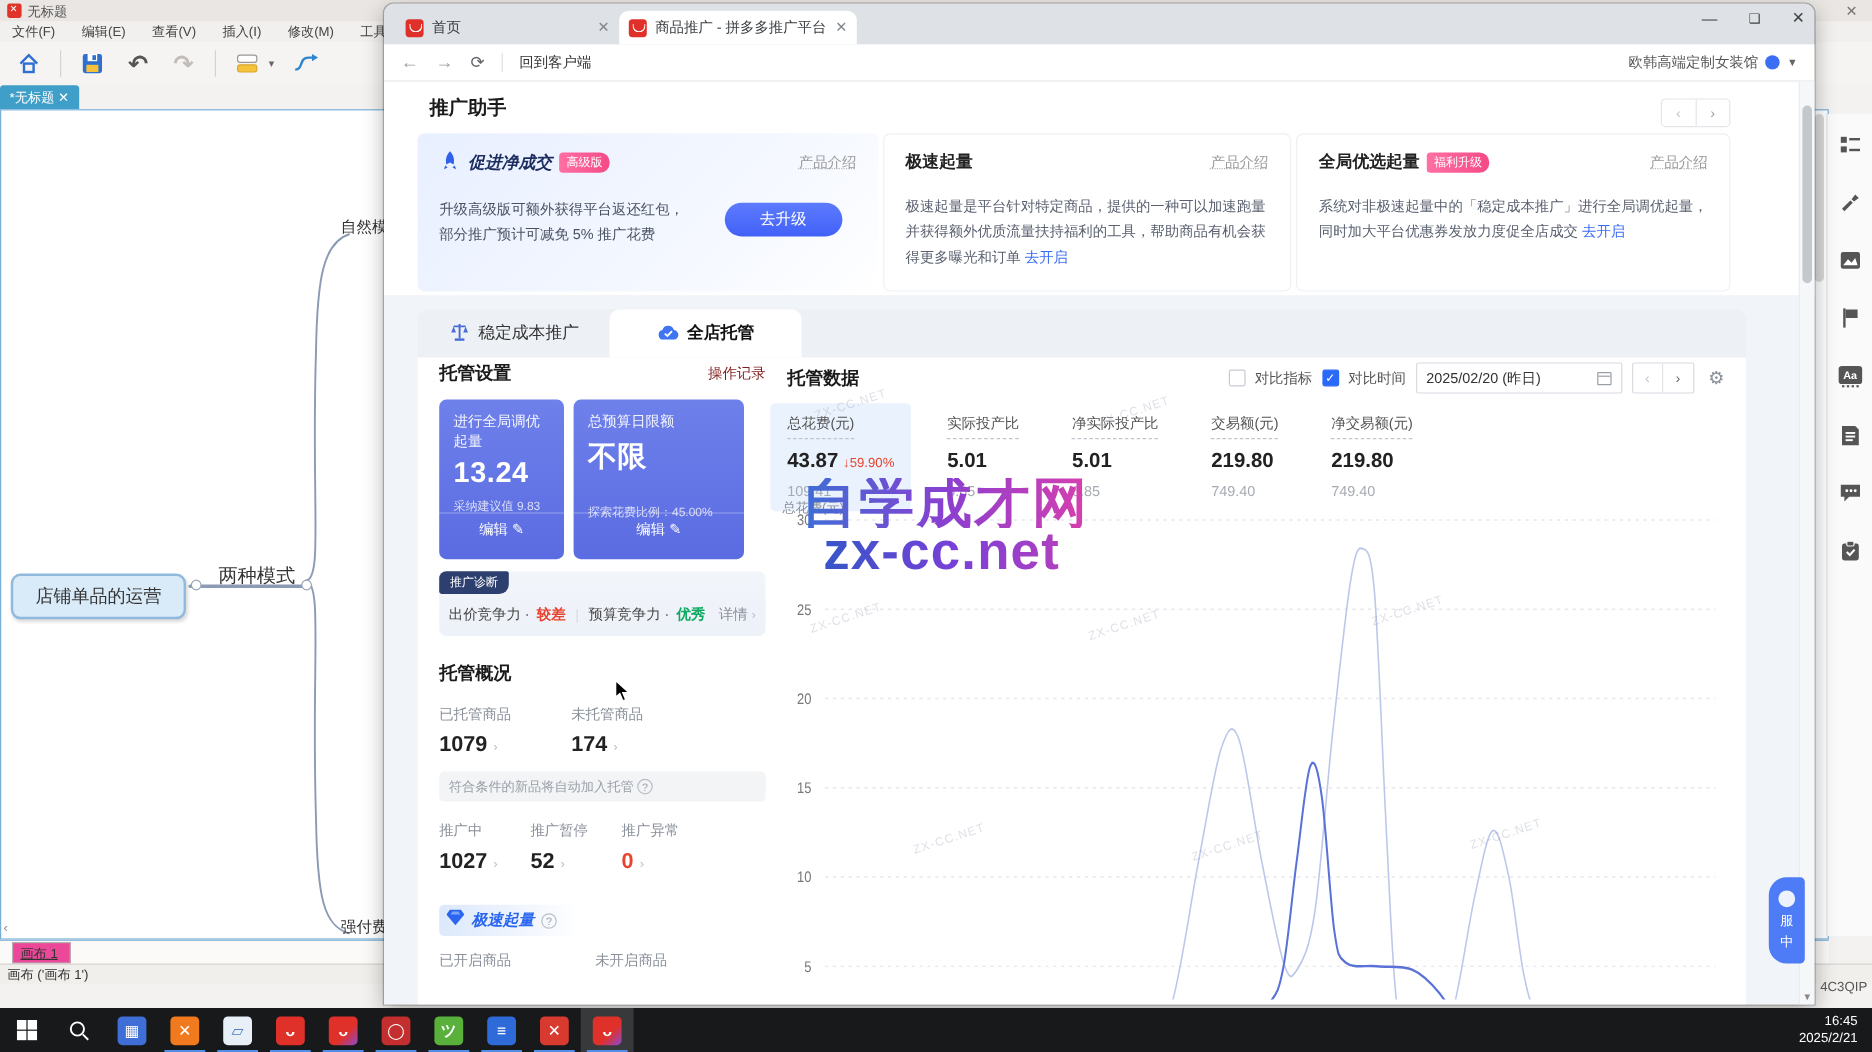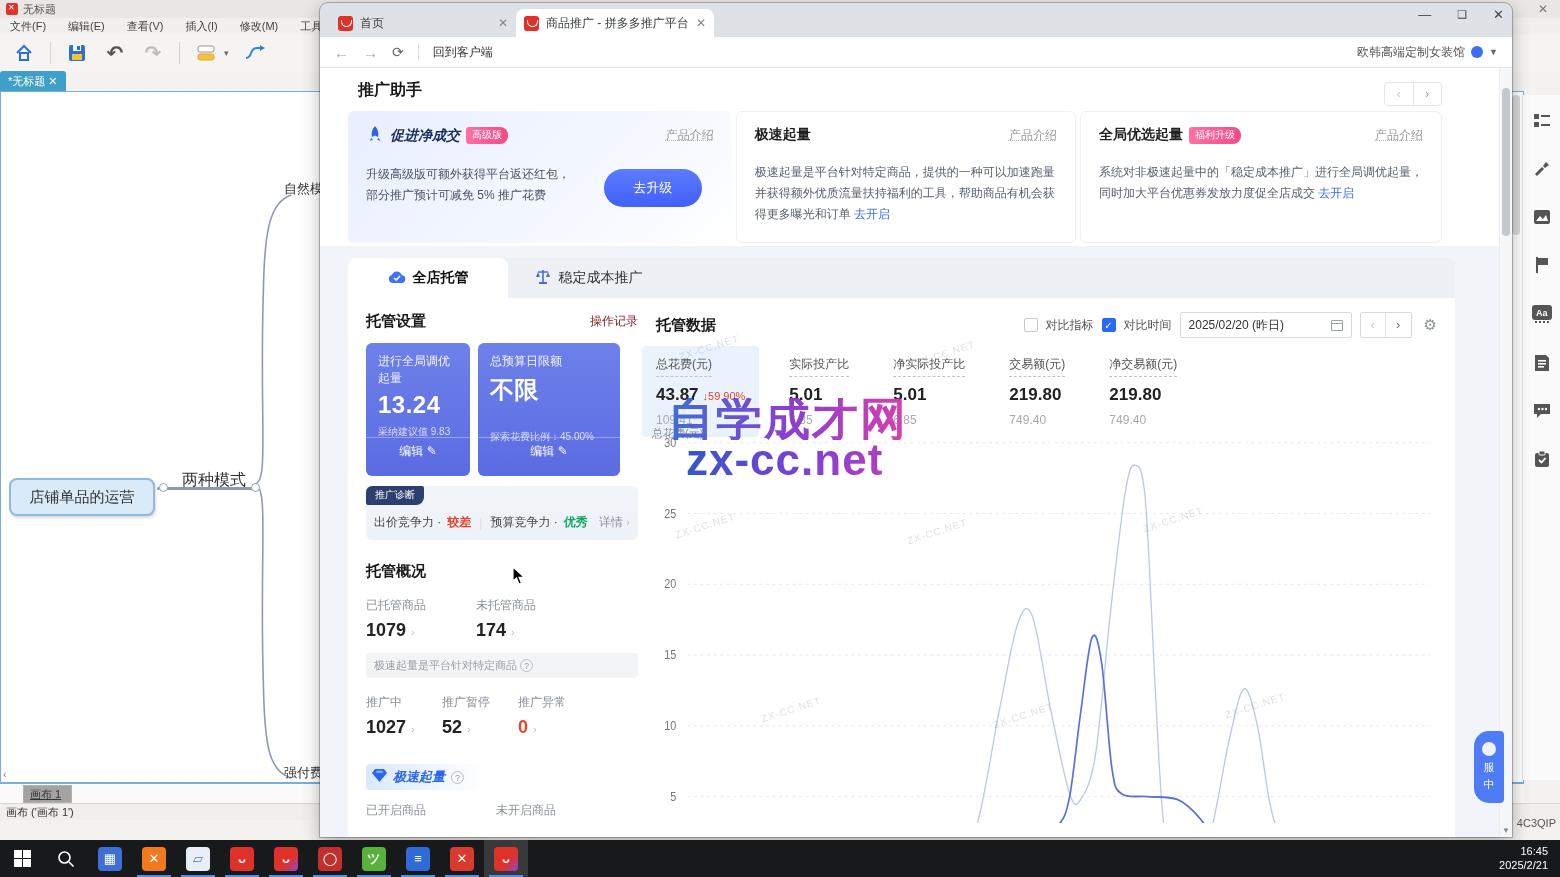--- a/index.html
+++ b/index.html
@@ -17,21 +17,21 @@
   .xm-toolbar { position:absolute; top:35px; left:0; right:0; height:36px; background:#f6f4f2; display:flex; align-items:center; gap:14px; padding:0 12px; }
   .xm-sep { width:1px; height:22px; background:#d5d2cf; }
   .xm-tool { width:24px; height:24px; display:flex; align-items:center; justify-content:center; }
   .xm-doctab { position:absolute; top:71px; left:0; height:20px; background:#3f9fc8; color:#fff; font-size:11px; padding:3px 8px; border-radius:3px 3px 0 0; }
   .xm-canvas { position:absolute; top:91px; left:0; right:36px; bottom:57px; background:#fff; border:1px solid #79aed6; }
   .xm-node-root { position:absolute; left:8px; top:386px; width:146px; height:38px; background:#d9eaf8; border:2px solid #8fb9dd; border-radius:8px; display:flex; align-items:center; justify-content:center; font-size:15px; color:#333; box-shadow:1px 2px 3px rgba(0,0,0,.15); }
   .xm-branch-label { position:absolute; left:181px; top:378px; font-size:16px; color:#333; }
   .xm-branch-line { position:absolute; left:156px; top:395px; width:96px; height:3px; background:#8c9bb5; border-radius:2px; }
   .xm-handle { position:absolute; width:9px; height:9px; border:1px solid #9aa5b5; background:#fff; border-radius:50%; }
   .xm-tabsrow { position:absolute; left:0; right:36px; bottom:37px; height:20px; background:#fbfaf9; display:flex; align-items:center; font-size:11px; color:#333; border-top:1px solid #79aed6; }
-  .xm-canvastab { border:1px solid #b5b2ae; background:#a3a3a3; padding:1px 10px 2px 6px; margin-left:23px; height:18px;text-decoration:underline; }
+  .xm-canvastab { border:1px solid #b5b2ae; background:#ec4899; padding:1px 10px 2px 6px; margin-left:10px; height:18px;text-decoration:underline; }
   .xm-statusbar { position:absolute; left:0; right:0; bottom:20px; height:17px; background:#f1efec; border-top:1px solid #d8d5d2; font-size:11px; color:#333; padding:1px 6px; }
   .xm-dock { position:absolute; top:95px; right:0; width:38px; bottom:60px; background:#fafafa; border-left:1px solid #e3e3e3; display:flex; flex-direction:column; align-items:center; gap:31px; padding-top:18px; }
   .xm-dock svg { display:block; }
   .xm-scroll { position:absolute; top:95px; right:40px; width:8px; height:140px; background:#d9d9d9; border-radius:4px; }
 
   
   .browser { position:absolute; left:320px; top:3px; width:1192px; height:834px; background:#dee1e5; border-radius:8px 8px 0 0; box-shadow:0 0 0 1px rgba(0,0,0,.25), 0 6px 18px rgba(0,0,0,.3); }
   .b-tabstrip { position:relative; height:34px; display:flex; align-items:flex-end; padding-left:10px; }
   .b-tab { height:28px; width:186px; display:flex; align-items:center; gap:7px; font-size:12px; color:#3c4043; padding:0 8px; border-radius:8px 8px 0 0; }
   .b-tab.active { background:#fff; width:198px; }
@@ -67,28 +67,28 @@
   .a-card2 { width:345px; }
   .a-card3 { width:367px; }
   .a-card-head { display:flex; align-items:center; gap:6px; }
   .a-card-title { font-size:14px; font-weight:bold; color:#222; }
   .a-card1 .a-card-title { color:#1b2d5e; font-style:italic; }
   .a-badge { background:linear-gradient(90deg,#ff6fa3,#f54a86); color:#fff; font-size:10px; padding:1px 6px 2px; border-radius:3px 8px 8px 3px; }
   .a-link { margin-left:auto; color:#999; font-size:12px; text-decoration:underline dotted #bbb; }
   .a-desc { margin-top:18px; color:#4a5264; line-height:21px; width:230px; }
   .a-card2 .a-desc, .a-card3 .a-desc { width:auto; color:#5a6170; }
   .a-open { color:#3a6bf5; }
-  .a-upg-btn { position:absolute; right:30px; top:58px; width:98px; height:38px; background:linear-gradient(180deg,#5d7bff,#4161f7); color:#fff; border:none; border-radius:19px; font-size:13px; }
+  .a-upg-btn { position:absolute; right:30px; top:58px; width:98px; height:28px; background:linear-gradient(180deg,#5d7bff,#4161f7); color:#fff; border:none; border-radius:19px; font-size:13px; }
 
   
   .panel { position:absolute; top:190px; left:28px; right:57px; bottom:0; }
   .p-tabbar { height:40px; background:#edf0f4; border-radius:8px 8px 0 0; display:flex; }
   .p-tab { width:160px; display:flex; align-items:center; justify-content:center; gap:7px; font-size:14px; color:#333; }
   .p-tab.active { background:#fff; border-radius:8px 8px 0 0; font-weight:bold; color:#111; }
-  .p-body { position:absolute; top:40px; left:0; right:0; bottom:0; background:#fff; display:flex; padding:14px 18px; gap:18px; }
+  .p-body { position:absolute; top:40px; left:0; right:0; bottom:0; background:#fff; display:flex; padding:4px 18px; gap:18px; }
 
   
   .col-left { width:272px; flex:none; }
   .row-between { display:flex; justify-content:space-between; align-items:center; }
   .sec-title { font-size:15px; font-weight:bold; color:#1a1a1a; }
   .link-gray { font-size:12px; color:#7f1d1d; }
   .blue-cards { display:flex; gap:8px; margin-top:12px; }
   .bcard { background:linear-gradient(180deg,#6e80ea,#5b6ce2); border-radius:6px; color:#fff; height:133px; position:relative; padding:10px 12px; }
   .bcard1 { width:104px; }
   .bcard2 { width:142px; }
@@ -372,34 +372,34 @@
             <span class="a-badge">福利升级</span>
             <span class="a-link">产品介绍</span>
           </div>
           <div class="a-desc"><span>系统对非极速起量中的「稳定成本推广」进行全局调优起量，同时加大平台优惠券发放力度促全店成交</span> <span class="a-open">去开启</span></div>
         </div>
       </div>
     </div>
 
     <div class="panel">
       <div class="p-tabbar">
-        <div class="p-tab active">
-          <span><svg width="18" height="14" viewBox="0 0 18 14">
-                <path d="M5 13 a4 4 0 0 1 -1-7.9 A5 5 0 0 1 13.6 5 A3.5 3.5 0 0 1 13 13 Z" fill="#3f74f2"></path>
-                <path d="M6 8 L8.2 10 L12 6" stroke="#fff" stroke-width="1.6" fill="none"></path>
-              </svg></span>
-          <span>全店托管</span>
-        </div>
         <div class="p-tab">
           <span><svg width="18" height="16" viewBox="0 0 18 16">
                 <path d="M9 1 V13 M4 3 H14" stroke="#4a6cd8" stroke-width="1.6" fill="none"></path>
                 <path d="M4 3 L2 8 H6 Z M14 3 L12 8 H16 Z" fill="#4a6cd8"></path>
                 <rect x="5" y="13" width="8" height="2" fill="#4a6cd8"></rect>
               </svg></span>
           <span>稳定成本推广</span>
+        </div>
+        <div class="p-tab active">
+          <span><svg width="18" height="14" viewBox="0 0 18 14">
+                <path d="M5 13 a4 4 0 0 1 -1-7.9 A5 5 0 0 1 13.6 5 A3.5 3.5 0 0 1 13 13 Z" fill="#3f74f2"></path>
+                <path d="M6 8 L8.2 10 L12 6" stroke="#fff" stroke-width="1.6" fill="none"></path>
+              </svg></span>
+          <span>全店托管</span>
         </div>
       </div>
       <div class="p-body">
 
         <div class="col-left">
           <div class="row-between">
             <span class="sec-title">托管设置</span>
             <span class="link-gray">操作记录</span>
           </div>
           <div class="blue-cards">
@@ -431,21 +431,21 @@
           <div class="stat-grid">
             <div class="stat">
               <div class="stat-label">已托管商品</div>
               <div class="stat-value"><span>1079</span> <span class="chev">›</span></div>
             </div>
             <div class="stat">
               <div class="stat-label">未托管商品</div>
               <div class="stat-value"><span>174</span> <span class="chev">›</span></div>
             </div>
           </div>
-          <div class="notice"><span>极速起量是平台针对特定商品</span> <span class="info-i">?</span></div>
+          <div class="notice"><span>符合条件的新品将自动加入托管</span> <span class="info-i">?</span></div>
           <div class="stat-grid">
             <div class="stat" style="width:76px;">
               <div class="stat-label">推广中</div>
               <div class="stat-value"><span>1027</span> <span class="chev">›</span></div>
             </div>
             <div class="stat" style="width:76px;">
               <div class="stat-label">推广暂停</div>
               <div class="stat-value"><span>52</span> <span class="chev">›</span></div>
             </div>
             <div class="stat" style="width:76px;">

